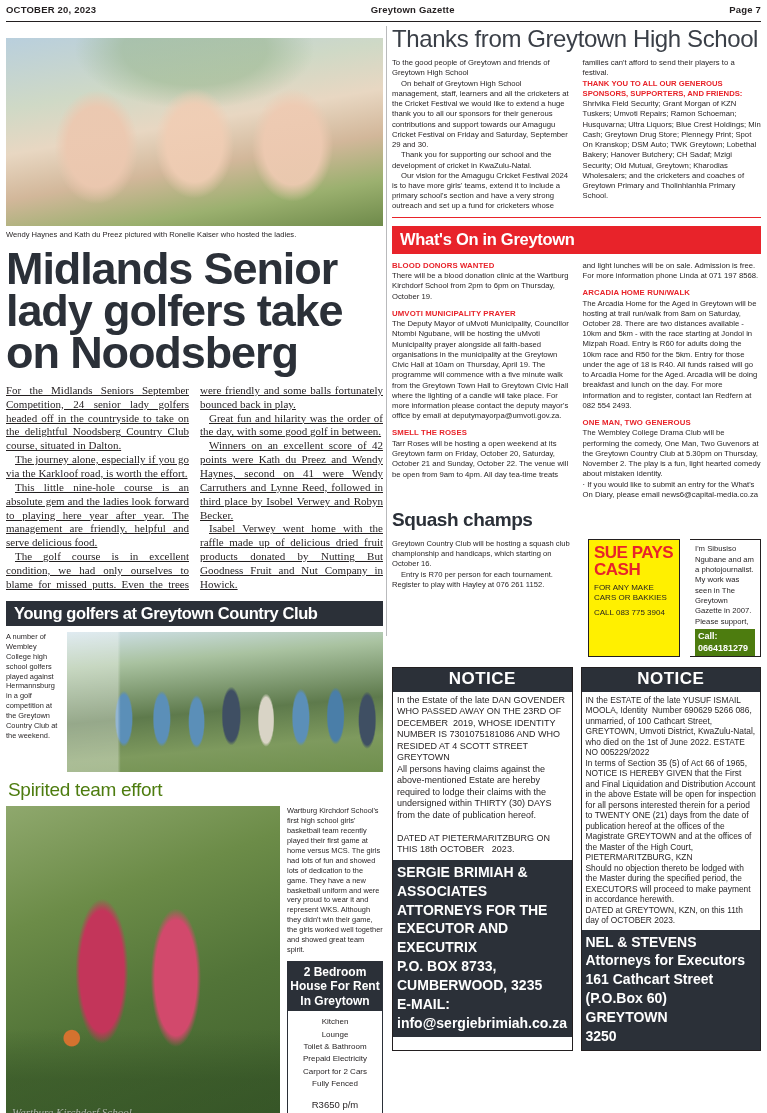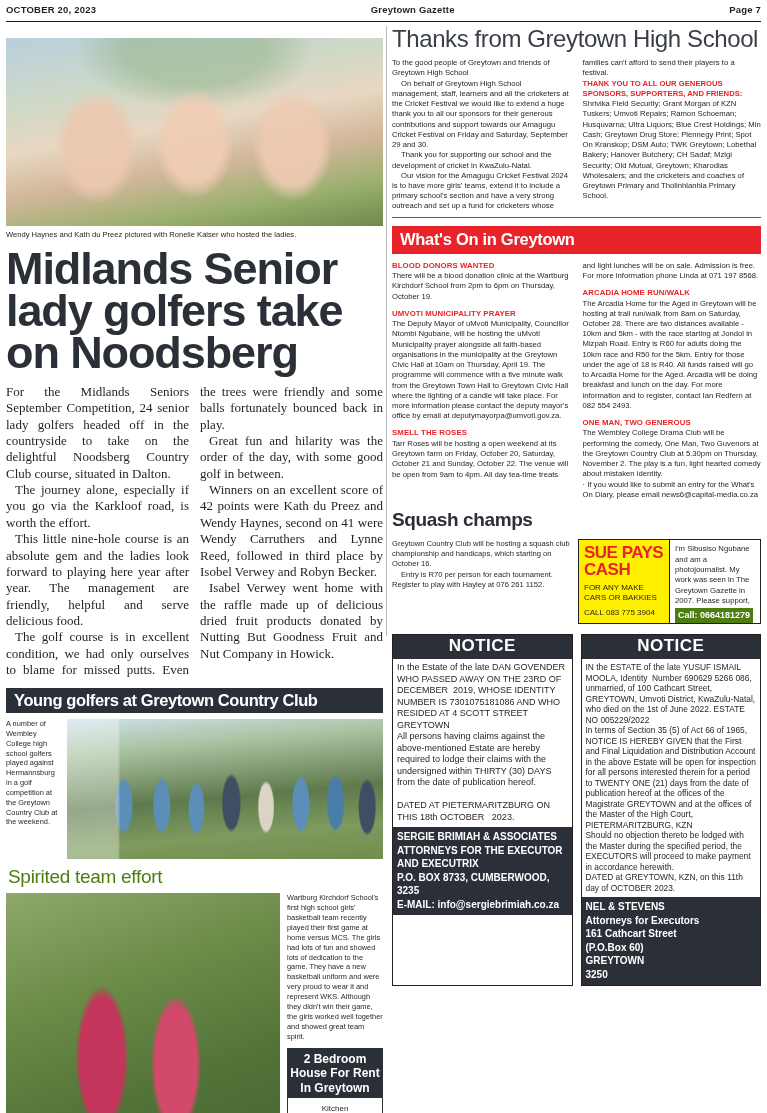--- a/index.html
+++ b/index.html
@@ -44,22 +44,22 @@
   }
   .caption {
     font-size: 7.6px; line-height: 1.35; padding: 4px 0 5px 0; color: #231f20;
   }
   .headline-main {
     font-size: 45px; line-height: .93; font-weight: 800; letter-spacing: -1.1px;
     color: #2b3038; padding: 3px 0 2px 0;
   }
   .body-2col {
     column-count: 2; column-gap: 11px; column-rule: none;
-    font-family: "Liberation Serif", serif; font-size: 13px; line-height: 1.26;
-    text-align: justify; margin-top: 8px;
+    font-family: "Liberation Serif", serif; font-size: 11px; line-height: 1.26;
+    text-align: justify; margin-top: 8px; text-decoration: underline;
   }
   .body-2col p { text-indent: 9px; }
   .body-2col p.first { text-indent: 0; }
 
   
   .bar-head {
     background: #2b3038; color: #ffffff; font-weight: 800;
     font-size: 16.5px; letter-spacing: -.4px;
     padding: 4px 8px 5px 8px; line-height: 1;
   }
@@ -142,21 +142,21 @@
     background: #e8232a; color: #fff; font-weight: 800; font-size: 16.5px;
     letter-spacing: -.3px; padding: 4px 8px 5px 8px; margin-top: 8px;
   }
   .wo-head { color: #e8232a; font-weight: bold; font-size: 7.8px; letter-spacing: .1px; }
   .wo-body { font-size: 7.7px; line-height: 1.33; }
   .wo-gap { height: 7px; }
 
   .squash-head { font-size: 19px; font-weight: 800; color: #2b3038; letter-spacing: -.4px; margin-top: 9px; }
 
   
-  .ads-row { display: flex; gap: 0; margin-top: 8px; }
+  .ads-row { display: flex; gap: 10px; margin-top: 8px; }
   .squash-text { width: 186px; flex: 0 0 186px; font-size: 7.6px; line-height: 1.34; padding-right: 8px; }
   .ad-sue {
     flex: 0 0 92px; border: 1.2px solid #231f20; background: #fff000;
     padding: 4px 5px 5px 5px;
   }
   .ad-sue .big { color: #e8232a; font-weight: 800; font-size: 17px; line-height: 1; letter-spacing: -.5px; }
   .ad-sue .sm { font-size: 8px; line-height: 1.25; margin-top: 5px; }
   .ad-photoj {
     flex: 1; border: 1.2px solid #231f20; border-left: none; padding: 4px 5px 0 5px; font-size: 7.7px; line-height: 1.35;
   }
@@ -168,21 +168,21 @@
   .notice .n-head {
     background: #2b3038; color: #fff; text-align: center; font-weight: 800;
     font-size: 17px; letter-spacing: .5px; padding: 1px 0 3px 0;
   }
   .notice .n-body { padding: 3px 4px 4px 4px; font-size: 9px; line-height: 1.28; }
   .notice .n-body.small { font-size: 8.4px; line-height: 1.25; }
   .notice .n-foot {
     background: #2b3038; color: #fff; font-weight: bold; font-size: 8px; line-height: 1.32;
     padding: 3px 4px 4px 4px;
   }
-  .notice .n-foot.big { font-size: 10px; line-height: 1.35; }
+  .notice .n-foot.big { font-size: 14px; line-height: 1.35; }
 </style>
 </head>
 <body>
 
 <div class="page">
 
   <div class="masthead">
     <span>OCTOBER 20, 2023</span>
     <span class="mh-center">Greytown Gazette</span>
     <span>Page 7</span>

